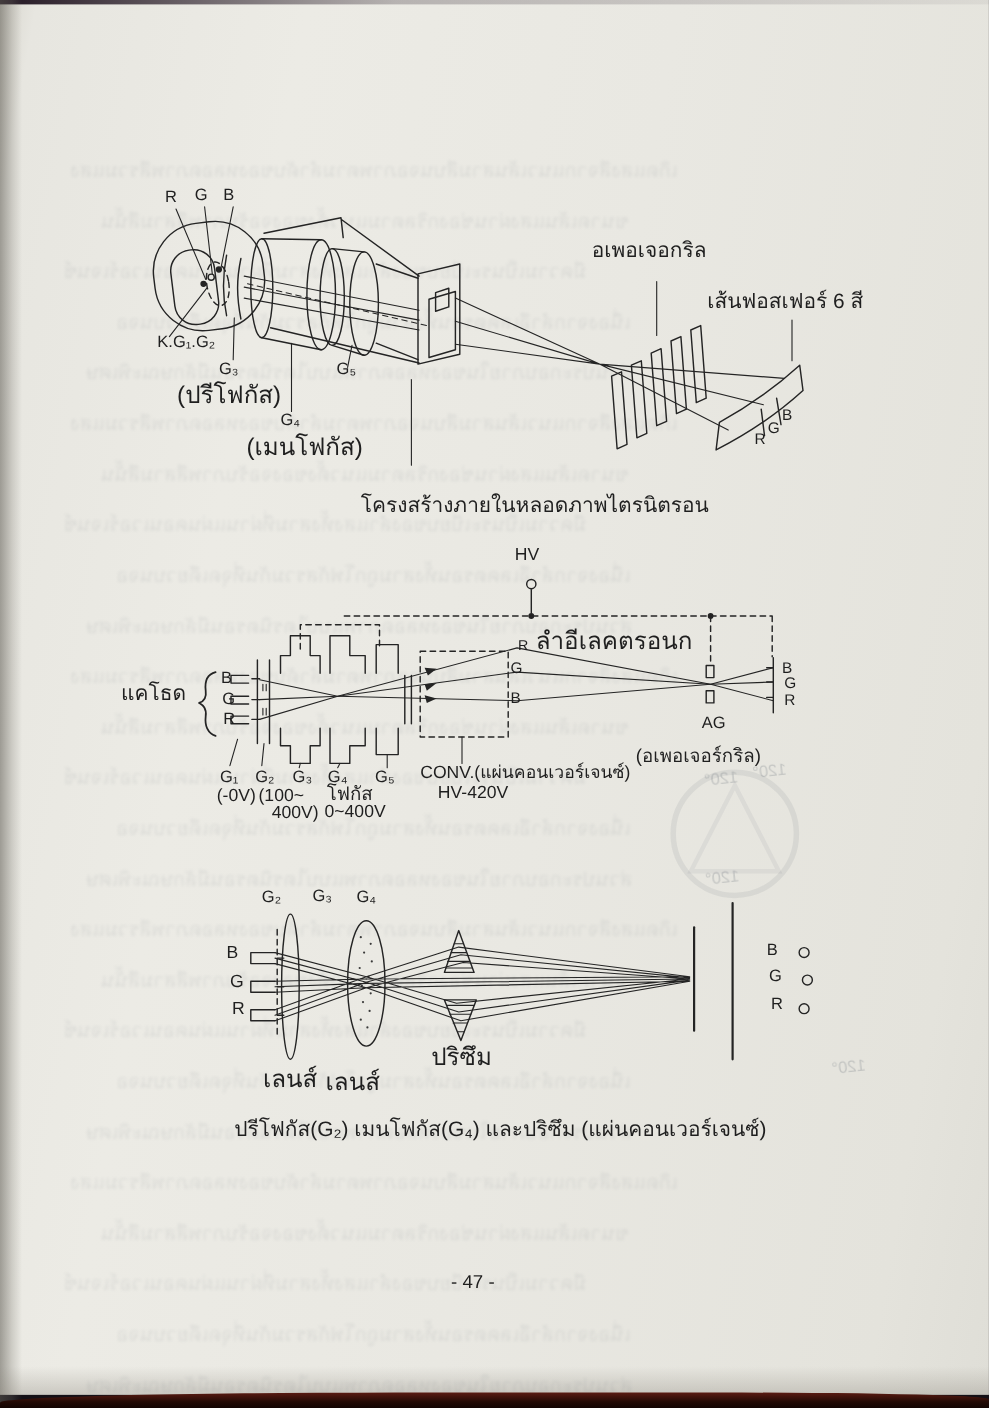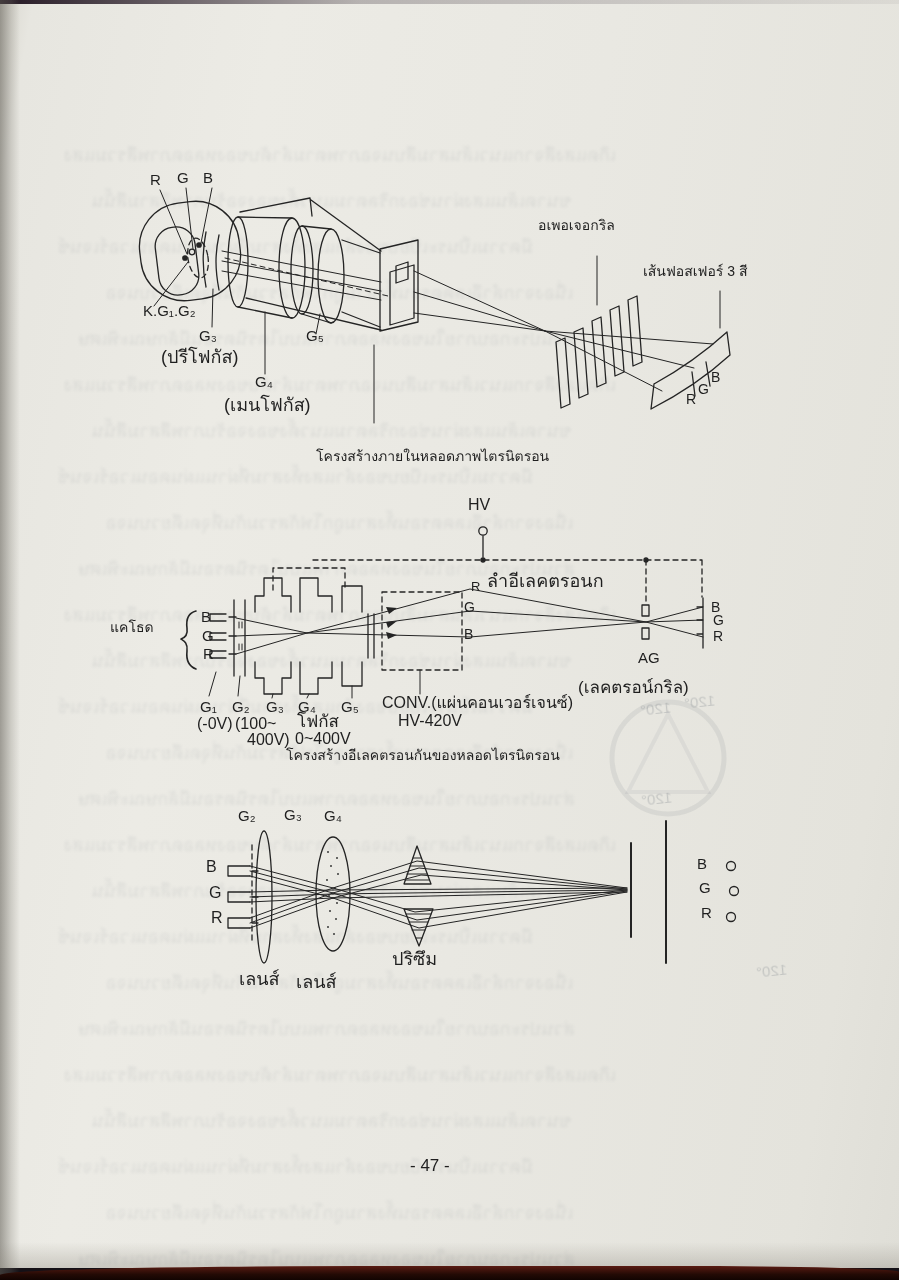--- a/index.html
+++ b/index.html
@@ -11,21 +11,21 @@
         background:linear-gradient(to right,rgba(25,12,25,.95),rgba(25,12,25,.25) 40%,rgba(25,12,25,.05));}
   #left-edge{position:absolute;left:0;top:0;width:20px;height:1280px;
         background:linear-gradient(to right,rgba(95,92,84,.55),rgba(120,117,108,.25) 55%,rgba(120,117,108,0));}
   #bottom-edge{position:absolute;left:0;bottom:0;width:899px;height:14px;
         background:linear-gradient(#5a1b12,#230a05 60%,#120402);
         border-radius:40% 25% 0 0 / 9px 6px 0 0;}
   #bottom-shadow{position:absolute;left:0;bottom:12px;width:899px;height:26px;
         background:linear-gradient(rgba(140,135,125,0),rgba(140,135,125,.35));}
   .lbl{position:absolute;color:#1f1f1f;white-space:nowrap;line-height:1.12;z-index:3;}
   .s13{font-size:13px}.s14{font-size:14px}.s15{font-size:15px}.s16{font-size:16px}
-  .s17{font-size:17px}.s18{font-size:18px}.s19{font-size:14px}.s20{font-size:20px}
+  .s17{font-size:17px}.s18{font-size:22px}.s19{font-size:19px}.s20{font-size:20px}
   svg{position:absolute;left:0;top:0;z-index:2;}
   svg *{vector-effect:non-scaling-stroke;}
   .ink{stroke:#242424;stroke-width:1.3;fill:none;stroke-linecap:round;stroke-linejoin:round;}
   .thin{stroke-width:1;}
   .dash{stroke-dasharray:5 4;}
   #bleed{position:absolute;left:0;top:0;width:899px;height:1280px;z-index:1;overflow:hidden;}
   .bleed-line{position:absolute;color:#5d6670;opacity:.11;filter:blur(1.4px);
         transform:scaleX(-1);font-size:18px;white-space:nowrap;}
   .bleed-mark{position:absolute;color:#3f4a58;opacity:.20;filter:blur(.7px);
         transform:scaleX(-1) rotate(6deg);font-size:15px;}
@@ -191,25 +191,25 @@
   <span class="lbl s15" style="left:150px;top:172px">R</span>
   <span class="lbl s15" style="left:177px;top:170px">G</span>
   <span class="lbl s15" style="left:203px;top:170px">B</span>
   <span class="lbl s15" style="left:143px;top:303px">K.G₁.G₂</span>
   <span class="lbl s15" style="left:199px;top:328px">G₃</span>
   <span class="lbl s18" style="left:161px;top:347px">(ปรีโฟกัส)</span>
   <span class="lbl s15" style="left:255px;top:374px">G₄</span>
   <span class="lbl s18" style="left:224px;top:395px">(เมนโฟกัส)</span>
   <span class="lbl s15" style="left:306px;top:328px">G₅</span>
   <span class="lbl s19" style="left:538px;top:218px">อเพอเจอกริล</span>
-  <span class="lbl s19" style="left:643px;top:264px">เส้นฟอสเฟอร์ 3 สี</span>
+  <span class="lbl s19" style="left:643px;top:264px">เส้นฟอสเฟอร์ 6 สี</span>
   <span class="lbl s14" style="left:686px;top:392px">R</span>
   <span class="lbl s14" style="left:698px;top:382px">G</span>
   <span class="lbl s14" style="left:711px;top:370px">B</span>
-  <span class="lbl s19" style="left:316px;top:449px">โครงสร้างภายในหลอดภาพไตรนิตรอน</span>
+  <span class="lbl s19" style="left:328px;top:449px">โครงสร้างภายในหลอดภาพไตรนิตรอน</span>
 
   <span class="lbl s16" style="left:468px;top:496px">HV</span>
   <span class="lbl s19" style="left:110px;top:620px">แคโธด</span>
   <span class="lbl s15" style="left:201px;top:609px">B</span>
   <span class="lbl s15" style="left:202px;top:628px">G</span>
   <span class="lbl s15" style="left:203px;top:646px">R</span>
   <span class="lbl s18" style="left:487px;top:571px">ลำอีเลคตรอนก</span>
   <span class="lbl s13" style="left:471px;top:580px">R</span>
   <span class="lbl s14" style="left:464px;top:600px">G</span>
   <span class="lbl s14" style="left:464px;top:627px">B</span>
@@ -219,38 +219,38 @@
   <span class="lbl s15" style="left:298px;top:699px">G₄</span>
   <span class="lbl s15" style="left:341px;top:699px">G₅</span>
   <span class="lbl s16" style="left:382px;top:694px">CONV.(แผ่นคอนเวอร์เจนซ์)</span>
   <span class="lbl s16" style="left:197px;top:715px">(-0V)</span>
   <span class="lbl s16" style="left:235px;top:715px">(100~</span>
   <span class="lbl s16" style="left:247px;top:731px">400V)</span>
   <span class="lbl s17" style="left:297px;top:712px">โฟกัส</span>
   <span class="lbl s16" style="left:295px;top:730px">0~400V</span>
   <span class="lbl s16" style="left:398px;top:712px">HV-420V</span>
   <span class="lbl s15" style="left:638px;top:650px">AG</span>
-  <span class="lbl s17" style="left:578px;top:678px">(เลคตรอน์กริล)</span>
+  <span class="lbl s17" style="left:578px;top:678px">(อเพอเจอร์กริล)</span>
   <span class="lbl s14" style="left:711px;top:600px">B</span>
   <span class="lbl s14" style="left:713px;top:613px">G</span>
   <span class="lbl s14" style="left:713px;top:629px">R</span>
-  <span class="lbl s19" style="left:286px;top:748px">โครงสร้างอีเลคตรอนกันของหลอดไตรนิตรอน</span>
 
   <span class="lbl s15" style="left:238px;top:808px">G₂</span>
   <span class="lbl s15" style="left:284px;top:807px">G₃</span>
   <span class="lbl s15" style="left:324px;top:808px">G₄</span>
   <span class="lbl s16" style="left:206px;top:858px">B</span>
   <span class="lbl s16" style="left:209px;top:884px">G</span>
   <span class="lbl s16" style="left:211px;top:909px">R</span>
   <span class="lbl s18" style="left:239px;top:969px">เลนส์</span>
   <span class="lbl s18" style="left:296px;top:972px">เลนส์</span>
   <span class="lbl s18" style="left:392px;top:949px">ปริซึม</span>
   <span class="lbl s15" style="left:697px;top:856px">B</span>
   <span class="lbl s15" style="left:699px;top:880px">G</span>
   <span class="lbl s15" style="left:701px;top:905px">R</span>
+  <span class="lbl s19" style="left:213px;top:1017px">ปรีโฟกัส(G₂) เมนโฟกัส(G₄) และปริซึม (แผ่นคอนเวอร์เจนซ์)</span>
 
   <span class="lbl s17" style="left:410px;top:1156px">- 47 -</span>
 
   <div id="top-edge"></div>
   <div id="left-edge"></div>
 </div>
 <div id="bottom-shadow"></div>
 <div id="bottom-edge"></div>
 
 </body></html>

